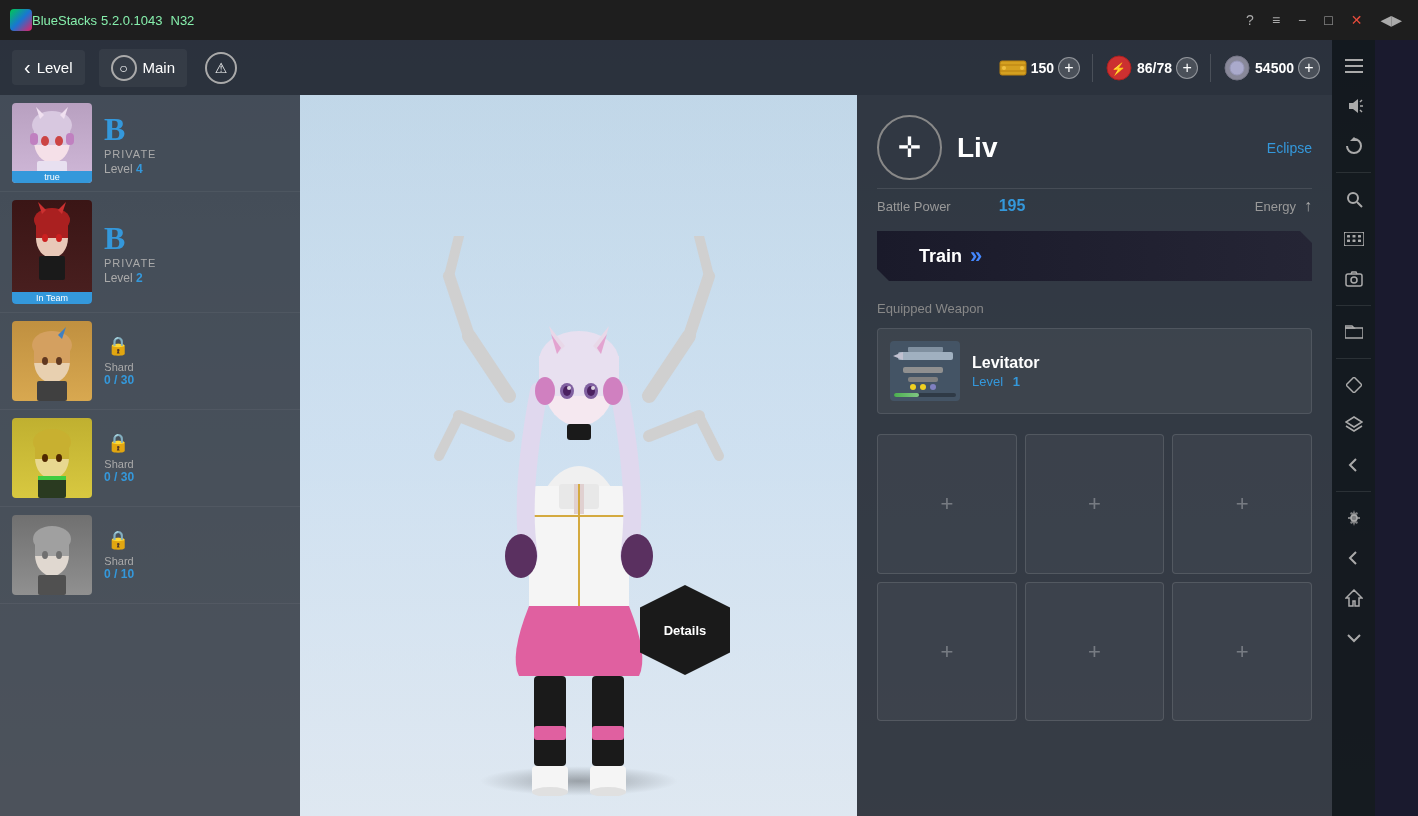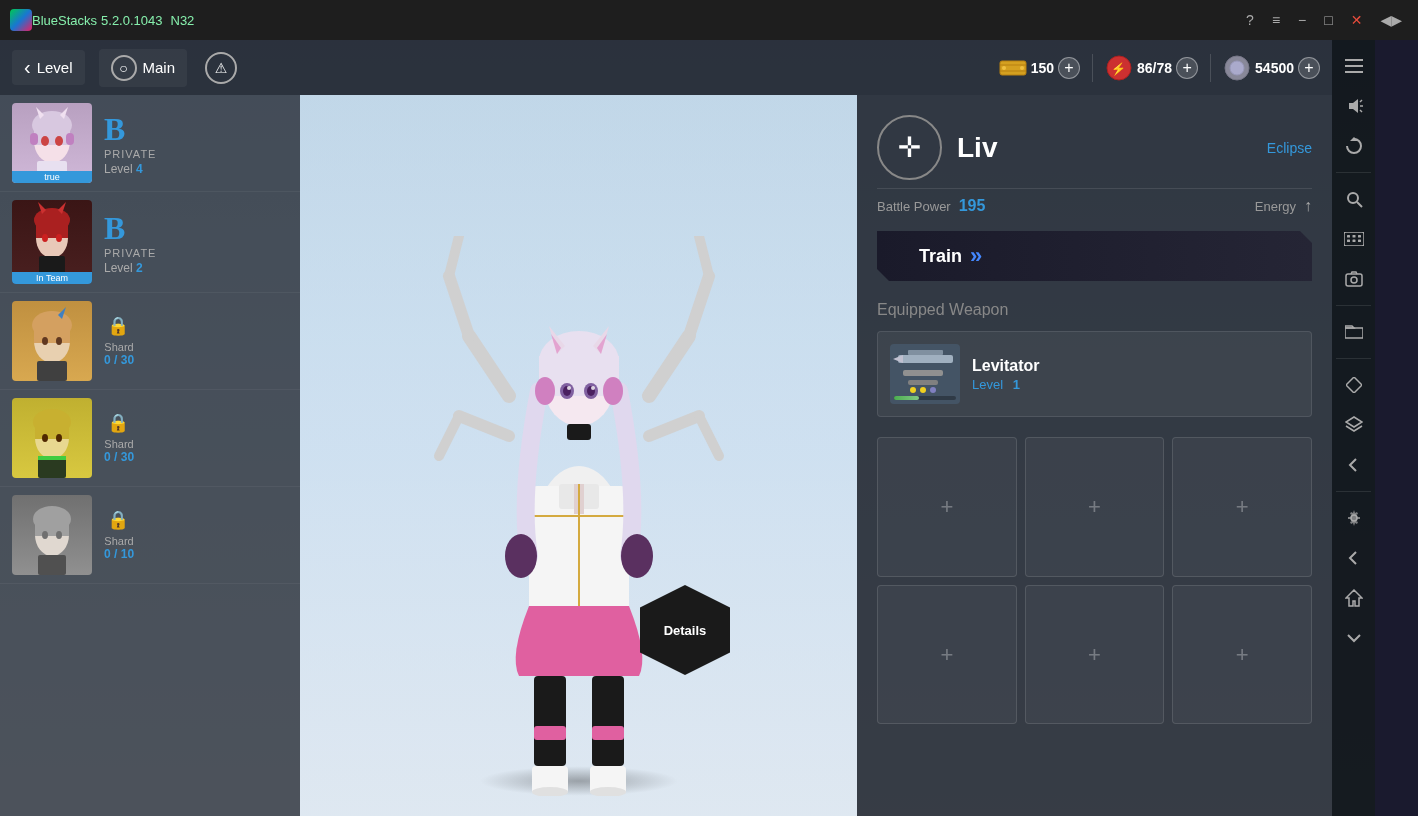--- a/index.html
+++ b/index.html
@@ -154,33 +154,33 @@
     .char-name { font-size: 28px; color: #fff; font-weight: bold; }
     .char-subtitle { color: #3498db; font-size: 14px; margin-left: auto; cursor: pointer; }
 
     .char-stats {
       display: flex; align-items: center; gap: 20px;
       border-top: 1px solid rgba(255,255,255,0.1);
       padding-top: 8px; margin-bottom: 16px;
     }
     .stat-item { display: flex; align-items: center; gap: 8px; }
     .stat-label { color: #999; font-size: 13px; }
-    .stat-value { color: #3498db; font-size: 16px; font-weight: bold; }
+    .stat-value { color: #3498db; font-size: 16px; font-weight: bold; margin-left: 40px; }
 
     .train-btn {
       background: linear-gradient(135deg, #1a1a1a 0%, #2a2a2a 100%);
       border: none; color: #fff;
       padding: 12px 30px; font-size: 18px; font-weight: bold;
       cursor: pointer; display: flex; align-items: center; gap: 8px;
       width: 100%; margin-bottom: 20px;
       clip-path: polygon(0 0, calc(100% - 12px) 0, 100% 12px, 100% 100%, 12px 100%, 0 calc(100% - 12px));
     }
     .train-btn-arrows { color: #3498db; font-size: 20px; }
 
-    .section-title { color: #888; font-size: 16px; margin-bottom: 12px; }
+    .section-title { color: #888; font-size: 13px; margin-bottom: 12px; }
 
     .weapon-card {
       background: rgba(255,255,255,0.05);
       border: 1px solid rgba(255,255,255,0.1);
       border-radius: 4px; padding: 12px;
       display: flex; align-items: center; gap: 12px;
       margin-bottom: 20px;
     }
     .weapon-icon {
       width: 70px; height: 60px;
@@ -365,21 +365,21 @@
           <div class="char-info">
             <div class="char-rank">B</div>
             <div class="char-rank-label">PRIVATE</div>
             <div class="char-level">
               Level <span>4</span>
             </div>
           </div>
         </div>
 
         <div class="char-item">
-          <div class="char-avatar" style="background: linear-gradient(180deg, #3a1515 0%, #4a2020 100%); width:80px;height:84px;border-radius:4px;overflow:hidden;position:relative;flex-shrink:0;">
+          <div class="char-avatar" style="background: linear-gradient(180deg, #3a1515 0%, #4a2020 100%); width:80px;height:104px;border-radius:4px;overflow:hidden;position:relative;flex-shrink:0;">
             <svg width="80" height="80" viewBox="0 0 80 80">
               <ellipse cx="40" cy="38" rx="16" ry="20" fill="#e8c8b8"></ellipse>
               <ellipse cx="40" cy="20" rx="18" ry="12" fill="#aa2020"></ellipse>
               <rect x="24" y="20" width="32" height="18" fill="#aa2020"></rect>
 
               <polygon points="30,14 26,2 34,10" fill="#cc3030"></polygon>
               <polygon points="50,14 54,2 46,10" fill="#cc3030"></polygon>
               <ellipse cx="33" cy="38" rx="3" ry="4" fill="#cc2020"></ellipse>
               <ellipse cx="47" cy="38" rx="3" ry="4" fill="#cc2020"></ellipse>
               <rect x="27" y="56" width="26" height="24" fill="#1a1a1a" rx="2"></rect>

